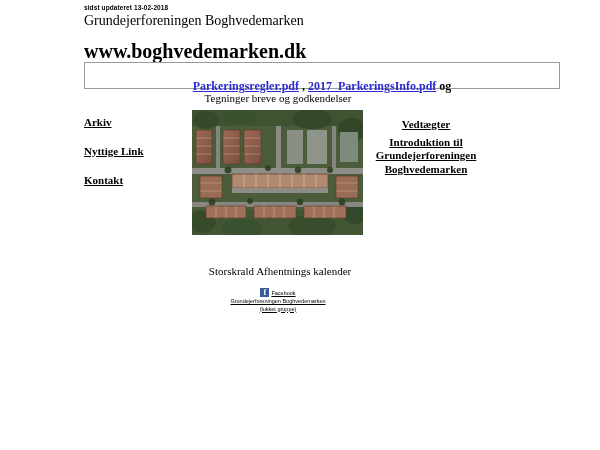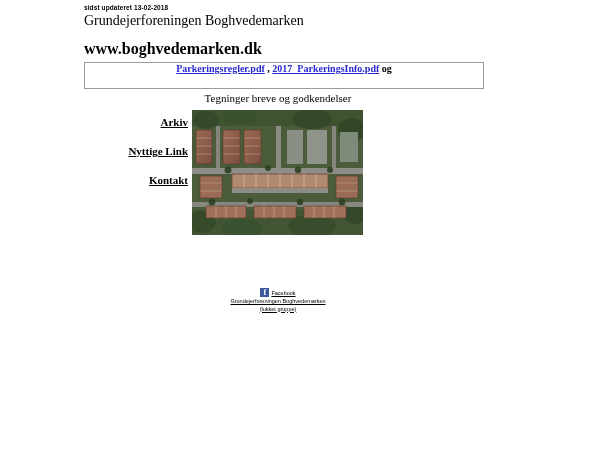--- a/index.html
+++ b/index.html
@@ -35,36 +35,36 @@
     left: 84px;
     top: 13px;
     font-size: 14px;
     font-weight: normal;
     font-family: "Liberation Serif", serif;
   }
   .site-url {
     position: absolute;
     left: 84px;
     top: 40px;
-    font-size: 16px;
+    font-size: 20px;
     font-weight: bold;
   }
   .pdf-box {
     position: absolute;
     left: 84px;
     top: 62px;
-    width: 400px;
+    width: 476px;
     height: 27px;
     border: 1px solid #9a9a9a;
     box-sizing: border-box;
     background: #fff;
     text-align: center;
-    font-size: 10px;
+    font-size: 12px;
     line-height: 12.5px;
-    padding-top: 0;
+    padding-top: 17px;
   }
   .pdf-box a {
     color: #2a2ad0;
     text-decoration: underline;
     font-weight: bold;
   }
   .pdf-box .sep {
     color: #000;
     font-weight: bold;
   }
@@ -79,21 +79,21 @@
     text-align: center;
     font-size: 11px;
     font-weight: normal;
     line-height: 13px;
   }
   .left-nav {
     position: absolute;
     left: 84px;
     top: 116px;
     width: 104px;
-    text-align: right;
+    text-align: left;
   }
   .left-nav a {
     display: block;
     color: #000;
     text-decoration: underline;
     font-weight: bold;
     font-size: 11px;
     margin-bottom: 17px;
   }
   .aerial {
@@ -312,21 +312,32 @@
         <circle cx="106" cy="60" r="3.2"></circle>
         <circle cx="138" cy="60" r="3"></circle>
         <circle cx="20" cy="92" r="3.4"></circle>
         <circle cx="58" cy="91" r="3"></circle>
         <circle cx="108" cy="92" r="3.2"></circle>
         <circle cx="150" cy="92" r="3.4"></circle>
       </g>
     </svg>
   </div>
 
-
+  <div class="right-col">
+    <a href="#" class="vedt">Vedtægter</a>
+    <a href="#">
+      <span>Introduktion til</span><br>
+      <span>Grundejerforeningen</span><br>
+      <span>Boghvedemarken</span>
+    </a>
+  </div>
+
+  <div class="storskrald">
+    <a href="#">Storskrald Afhentnings kalender</a>
+  </div>
 
   <div class="fb-block">
     <div class="fb-row">
       <span class="fb-icon">f</span>
       <span class="fb-label">Facebook</span>
     </div>
     <div class="fb-sub">
       <span>Grundejerforeningen Boghvedemarken</span>
       <span>(lukket gruppe)</span>
     </div>

